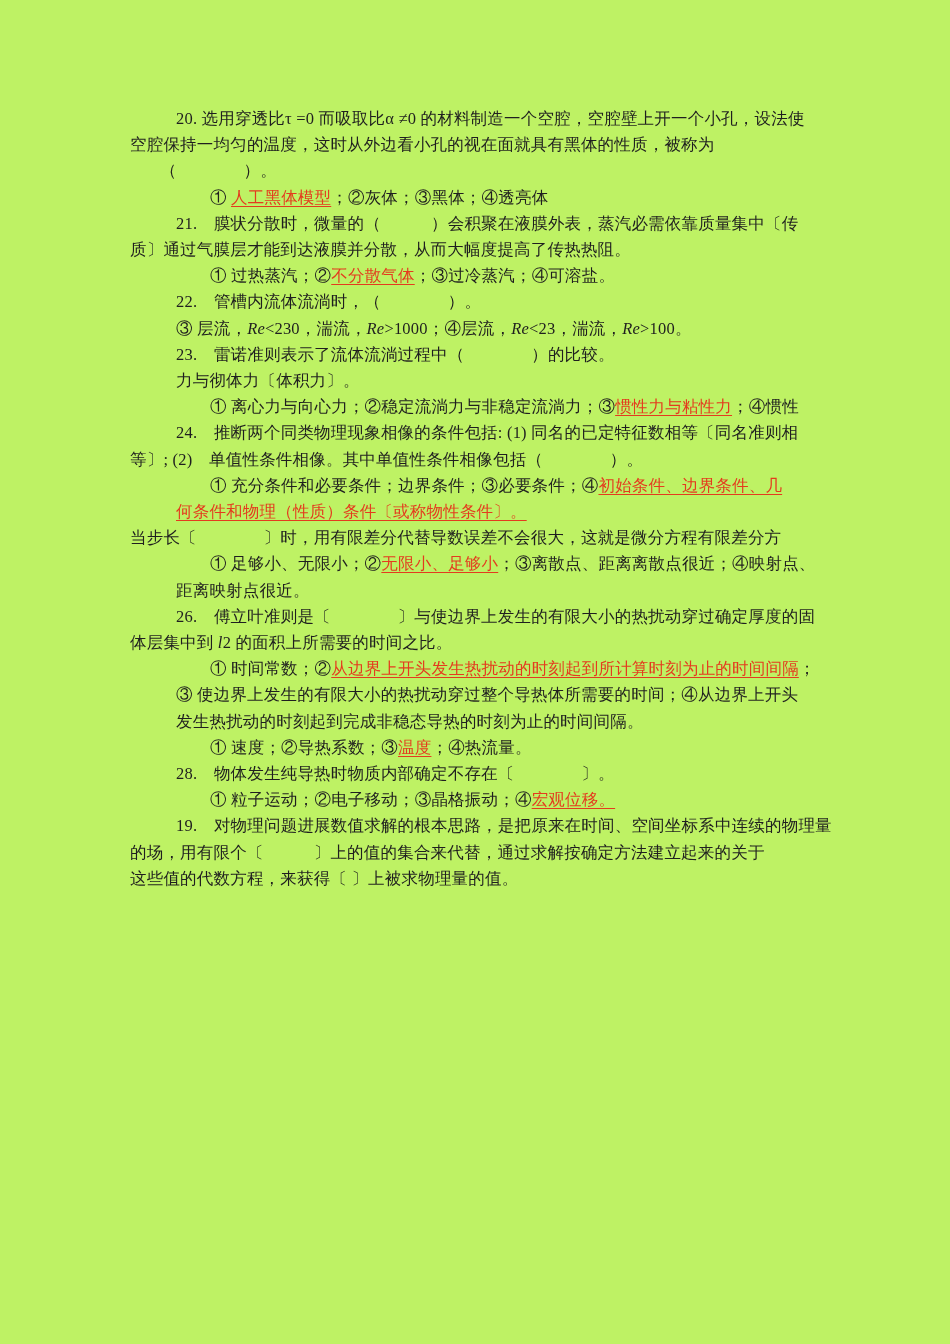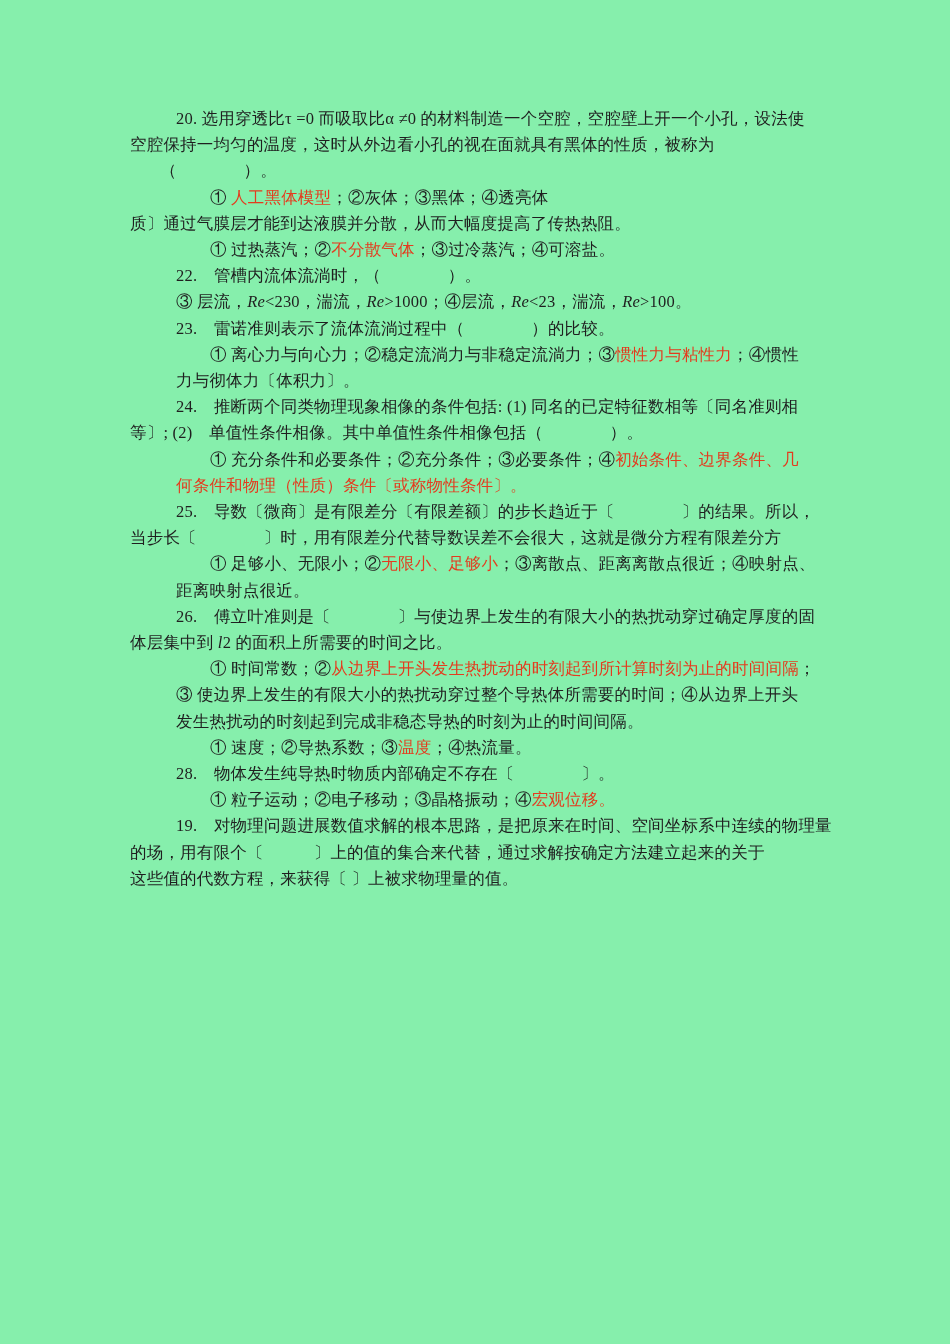--- a/index.html
+++ b/index.html
@@ -5,38 +5,39 @@
   html,body{margin:0;padding:0;}
   body{
     width:950px;height:1344px;
     background:#ffffff;
     font-family:"Liberation Serif","DejaVu Serif",serif;
     position:relative;
     overflow:hidden;
   }
   .page{
     position:absolute;inset:0;
-    background:#86efac;
+    background:#bef264;
   }
   .doc{
     position:absolute;
     left:130px;top:106px;
     width:700px;
     font-size:16.5px;
     line-height:26.2px;
     color:var(--ink,#1f1f1f);
     letter-spacing:0.2px;
   }
   .line{white-space:nowrap;}
   .i0{padding-left:0;}
   .i1{padding-left:30px;}
   .i2{padding-left:46px;}
   .i3{padding-left:80px;}
   .red{
     color:var(--red,#e43b1e);
+    text-decoration:underline;
     text-underline-offset:3px;
     text-decoration-thickness:1px;
   }
   .it{font-style:italic;}
   .redit{
     color:var(--red,#e43b1e);
     font-style:italic;
     text-decoration:underline;
     text-underline-offset:3px;
     text-decoration-thickness:1px;
@@ -44,32 +45,32 @@
 </style>
 </head>
 <body style="background: rgb(255, 255, 255);">
 
 <div class="page">
   <div class="doc" id="doc">
       <div class="line i2"><span>20. 选用穿透比τ =0 而吸取比α ≠0 的材料制造一个空腔，空腔壁上开一个小孔，设法使</span></div>
       <div class="line i0"><span>空腔保持一均匀的温度，这时从外边看小孔的视在面就具有黑体的性质，被称为</span></div>
       <div class="line i1"><span>（　　　　）。</span></div>
       <div class="line i3"><span>① </span><span class="red">人工黑体模型</span><span>；②灰体；③黑体；④透亮体</span></div>
+      <div class="line i2"><span>21.　膜状分散时，微量的（　　　）会积聚在液膜外表，蒸汽必需依靠质量集中〔传</span></div>
       <div class="line i0"><span>质〕通过气膜层才能到达液膜并分散，从而大幅度提高了传热热阻。</span></div>
       <div class="line i3"><span>① 过热蒸汽；②</span><span class="red">不分散气体</span><span>；③过冷蒸汽；④可溶盐。</span></div>
       <div class="line i2"><span>22.　管槽内流体流淌时，（　　　　）。</span></div>
       <div class="line i2"><span>③ 层流，</span><span class="it">Re</span><span>&lt;230，湍流，</span><span class="it">Re</span><span>&gt;1000；④层流，</span><span class="it">Re</span><span>&lt;23，湍流，</span><span class="it">Re</span><span>&gt;100。</span></div>
       <div class="line i2"><span>23.　雷诺准则表示了流体流淌过程中（　　　　）的比较。</span></div>
+      <div class="line i2"><span>力与彻体力〔体积力〕。</span></div>
       <div class="line i3"><span>① 离心力与向心力；②稳定流淌力与非稳定流淌力；③</span><span class="red">惯性力与粘性力</span><span>；④惯性</span></div>
-      <div class="line i2"><span>力与彻体力〔体积力〕。</span></div>
       <div class="line i2"><span>24.　推断两个同类物理现象相像的条件包括: (1) 同名的已定特征数相等〔同名准则相</span></div>
       <div class="line i0"><span>等〕; (2)　单值性条件相像。其中单值性条件相像包括（　　　　）。</span></div>
-      <div class="line i3"><span>① 充分条件和必要条件；②充分条件；③必要条件；④</span><span class="red">初始条件、边界条件、几</span></div>
+      <div class="line i3"><span>① 充分条件和必要条件；边界条件；③必要条件；④</span><span class="red">初始条件、边界条件、几</span></div>
       <div class="line i2"><span class="red">何条件和物理（性质）条件〔或称物性条件〕。</span></div>
-      <div class="line i2"><span>25.　导数〔微商〕是有限差分〔有限差额〕的步长趋近于〔　　　　〕的结果。所以，</span></div>
       <div class="line i0"><span>当步长〔　　　　〕时，用有限差分代替导数误差不会很大，这就是微分方程有限差分方</span></div>
       <div class="line i3"><span>① 足够小、无限小；②</span><span class="red">无限小、足够小</span><span>；③离散点、距离离散点很近；④映射点、</span></div>
       <div class="line i2"><span>距离映射点很近。</span></div>
       <div class="line i2"><span>26.　傅立叶准则是〔　　　　〕与使边界上发生的有限大小的热扰动穿过确定厚度的固</span></div>
       <div class="line i0"><span>体层集中到 </span><span class="it">l</span><span>2 的面积上所需要的时间之比。</span></div>
       <div class="line i3"><span>① 时间常数；②</span><span class="red">从边界上开头发生热扰动的时刻起到所计算时刻为止的时间间隔</span><span>；</span></div>
       <div class="line i2"><span>③ 使边界上发生的有限大小的热扰动穿过整个导热体所需要的时间；④从边界上开头</span></div>
       <div class="line i2"><span>发生热扰动的时刻起到完成非稳态导热的时刻为止的时间间隔。</span></div>
       <div class="line i3"><span>① 速度；②导热系数；③</span><span class="red">温度</span><span>；④热流量。</span></div>
       <div class="line i2"><span>28.　物体发生纯导热时物质内部确定不存在〔　　　　〕。</span></div>

